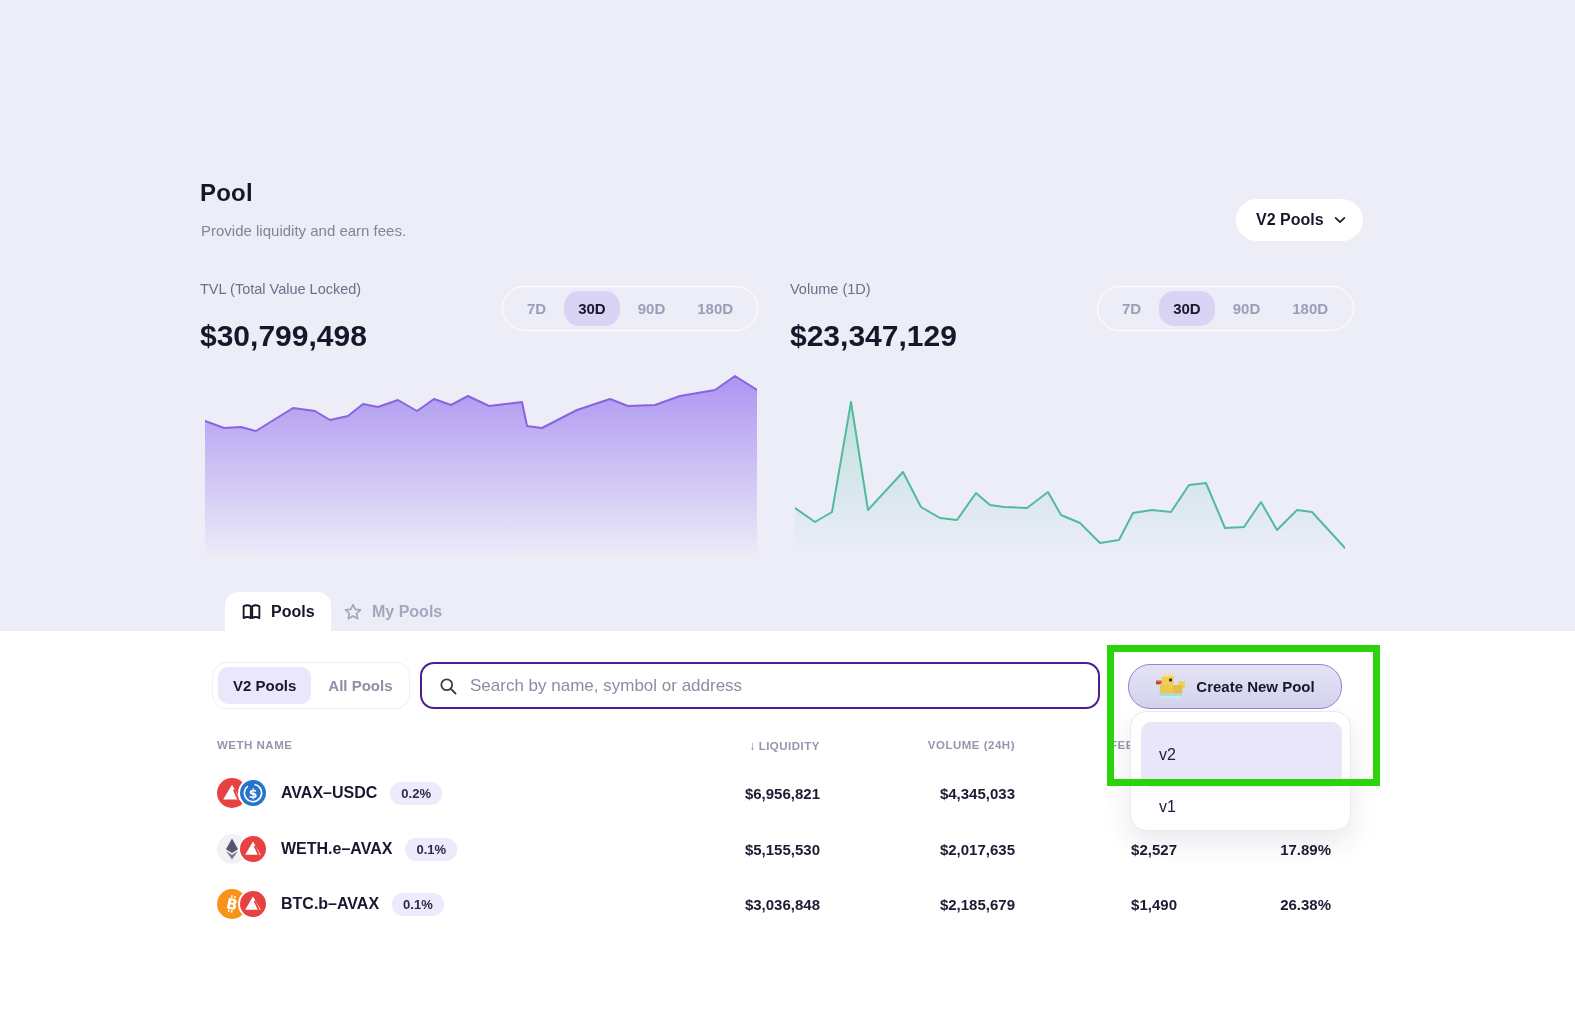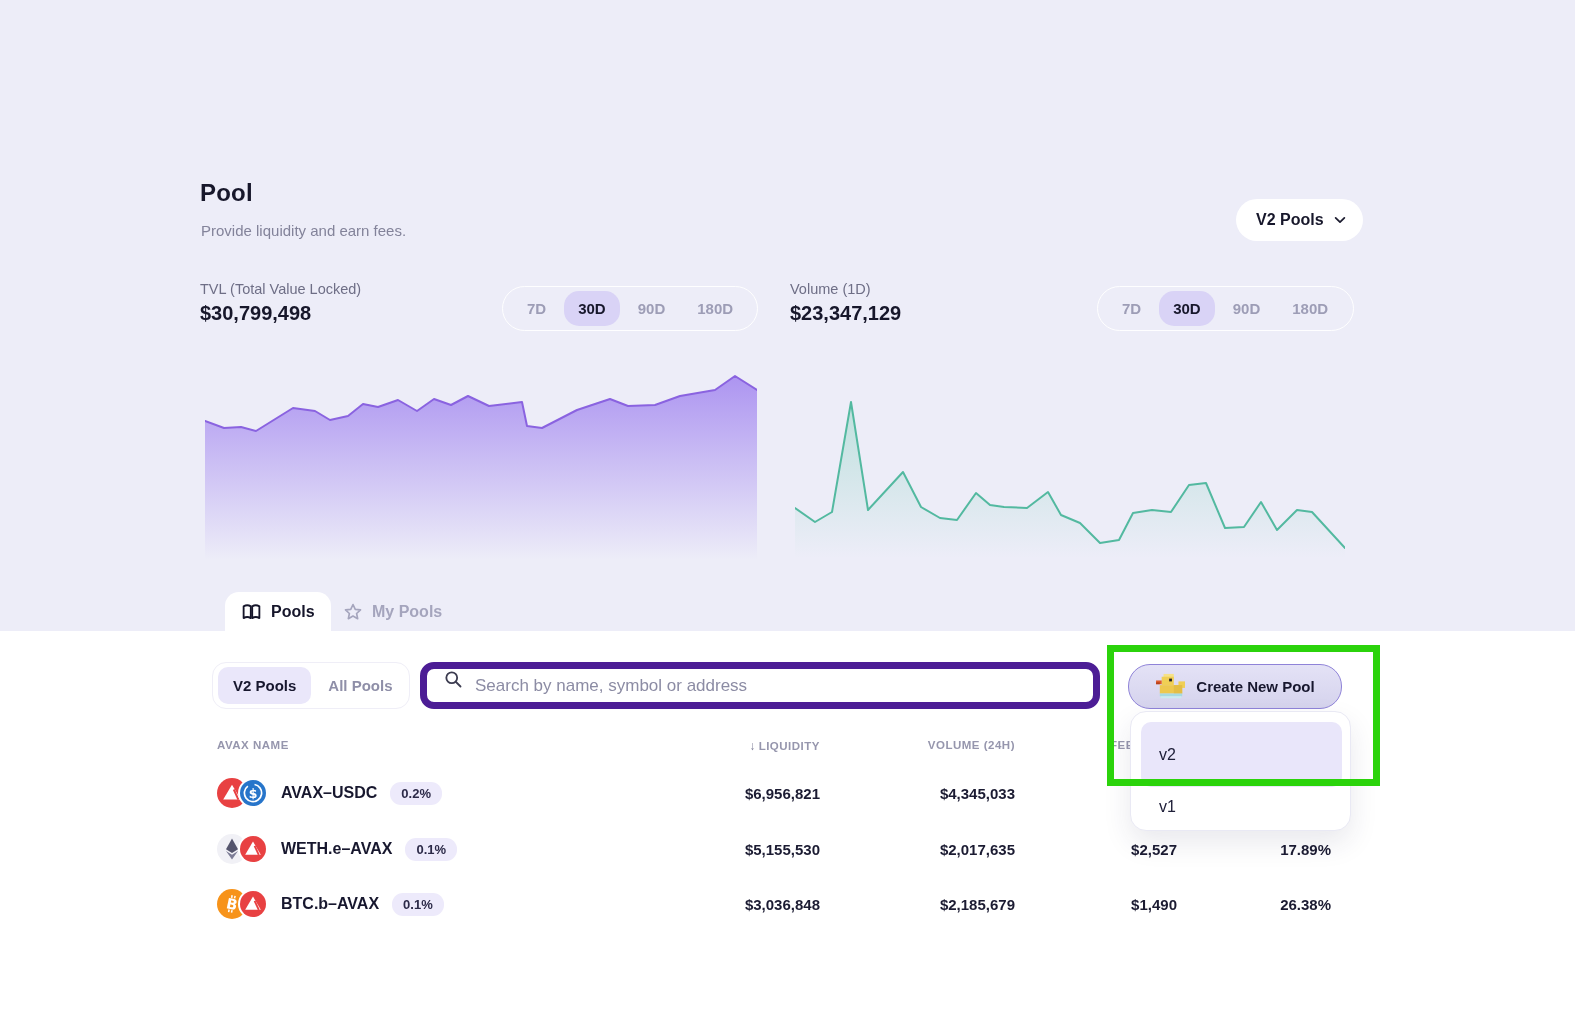--- a/index.html
+++ b/index.html
@@ -15,21 +15,21 @@
   .page-subtitle { left:201px; top:222px; font-size:15px; color:#83839a; }
 
   .top-version-btn {
     left:1236px; top:199px; height:42px; padding:0 16px 0 20px;
     background:#fff; border:none; border-radius:21px;
     display:flex; align-items:center; gap:9px; cursor:pointer;
     font-size:16px; font-weight:700; color:#17172b;
   }
 
   .stat-label { font-size:14.5px; color:#6e6e86; }
-  .stat-value { font-size:20px; font-weight:700; color:#17172b; margin-top:5px; }
+  .stat-value { font-size:30px; font-weight:700; color:#17172b; margin-top:22px; }
   .stat-tvl  { left:200px; top:281px; }
   .stat-vol  { left:790px; top:281px; }
 
   .range-group {
     top:286px; height:45px; padding:0 10px;
     border:1.5px solid rgba(255,255,255,.95); border-radius:23px;
     display:flex; align-items:center; gap:4px;
   }
   .range-a { left:502px; width:256px; }
   .range-b { left:1097px; width:257px; }
@@ -58,22 +58,22 @@
     left:212px; top:662px; width:198px; height:47px;
     background:#fff; border:1px solid #efeef7; border-radius:14px;
     display:flex; align-items:center; padding:5px; gap:2px;
   }
   .toggle-item { height:37px; display:flex; align-items:center; padding:0 15px;
     border-radius:10px; font-size:15px; font-weight:700; color:#8f8fa8; cursor:pointer; white-space:nowrap; }
   .toggle-item.active { background:#eae7fa; color:#17172e; }
 
   .search-box {
     left:420px; top:662px; width:680px; height:47px;
-    background:#fff; border:7px solid #4c1d95; border-radius:14px;
-    display:flex; padding:0 16px; gap:12px;
+    background:#fff; border:2px solid #4c1d95; border-radius:14px;
+    display:flex; align-items:center; padding:0 16px; gap:12px;
   }
   .search-box input {
     border:none; outline:none; background:transparent; flex:1;
     font-size:17px; font-family:inherit; color:#2a2a40;
   }
   .search-box input::placeholder { color:#8c8ca4; }
 
   .create-btn {
     left:1128px; top:664px; width:214px; height:45px;
     background:linear-gradient(180deg,#e4e2f6,#d5d3ed);
@@ -221,21 +221,21 @@
     <rect x="25" y="9" width="7" height="7" fill="#f0cf55"></rect>
     <rect x="5" y="13" width="24" height="9" fill="#edc84f"></rect>
     <rect x="20" y="13" width="9" height="9" fill="#e3bd45"></rect>
     <rect x="5" y="22" width="24" height="3" fill="#a6dbe2"></rect>
     <rect x="6" y="25" width="22" height="2" fill="#c9ecef"></rect>
   </svg>
   <span>Create New Pool</span>
 </button>
 
 <div class="abs thead">
-  <span class="th th-name">AVAX NAME</span>
+  <span class="th th-name">WETH NAME</span>
   <span class="th th-liq"><span class="sort-arrow">↓</span><span>LIQUIDITY</span></span>
   <span class="th th-vol">VOLUME (24H)</span>
   <span class="th th-fees">FEES (24H)</span>
   <span class="th th-apr">APR (24H)</span>
 </div>
 
 <div class="abs trow row-1">
   <div class="row-left">
     <span class="coins">
       <svg class="coin" viewBox="0 0 30 30">

